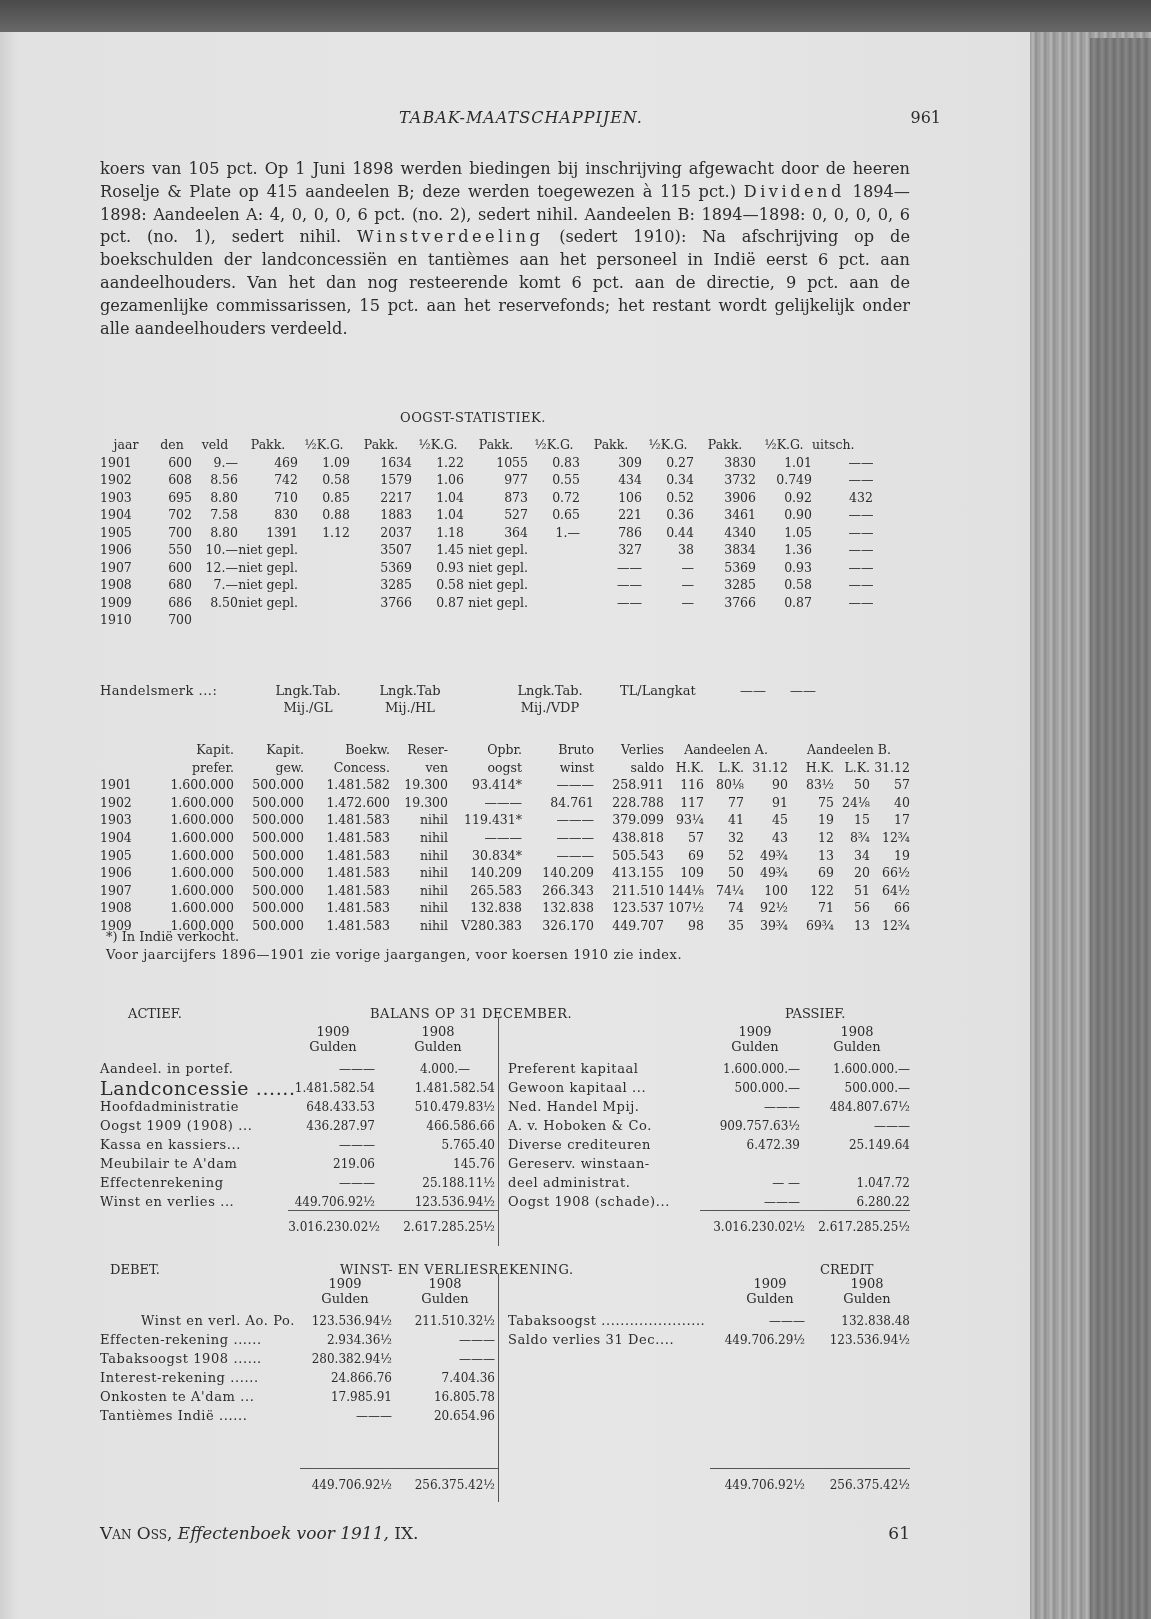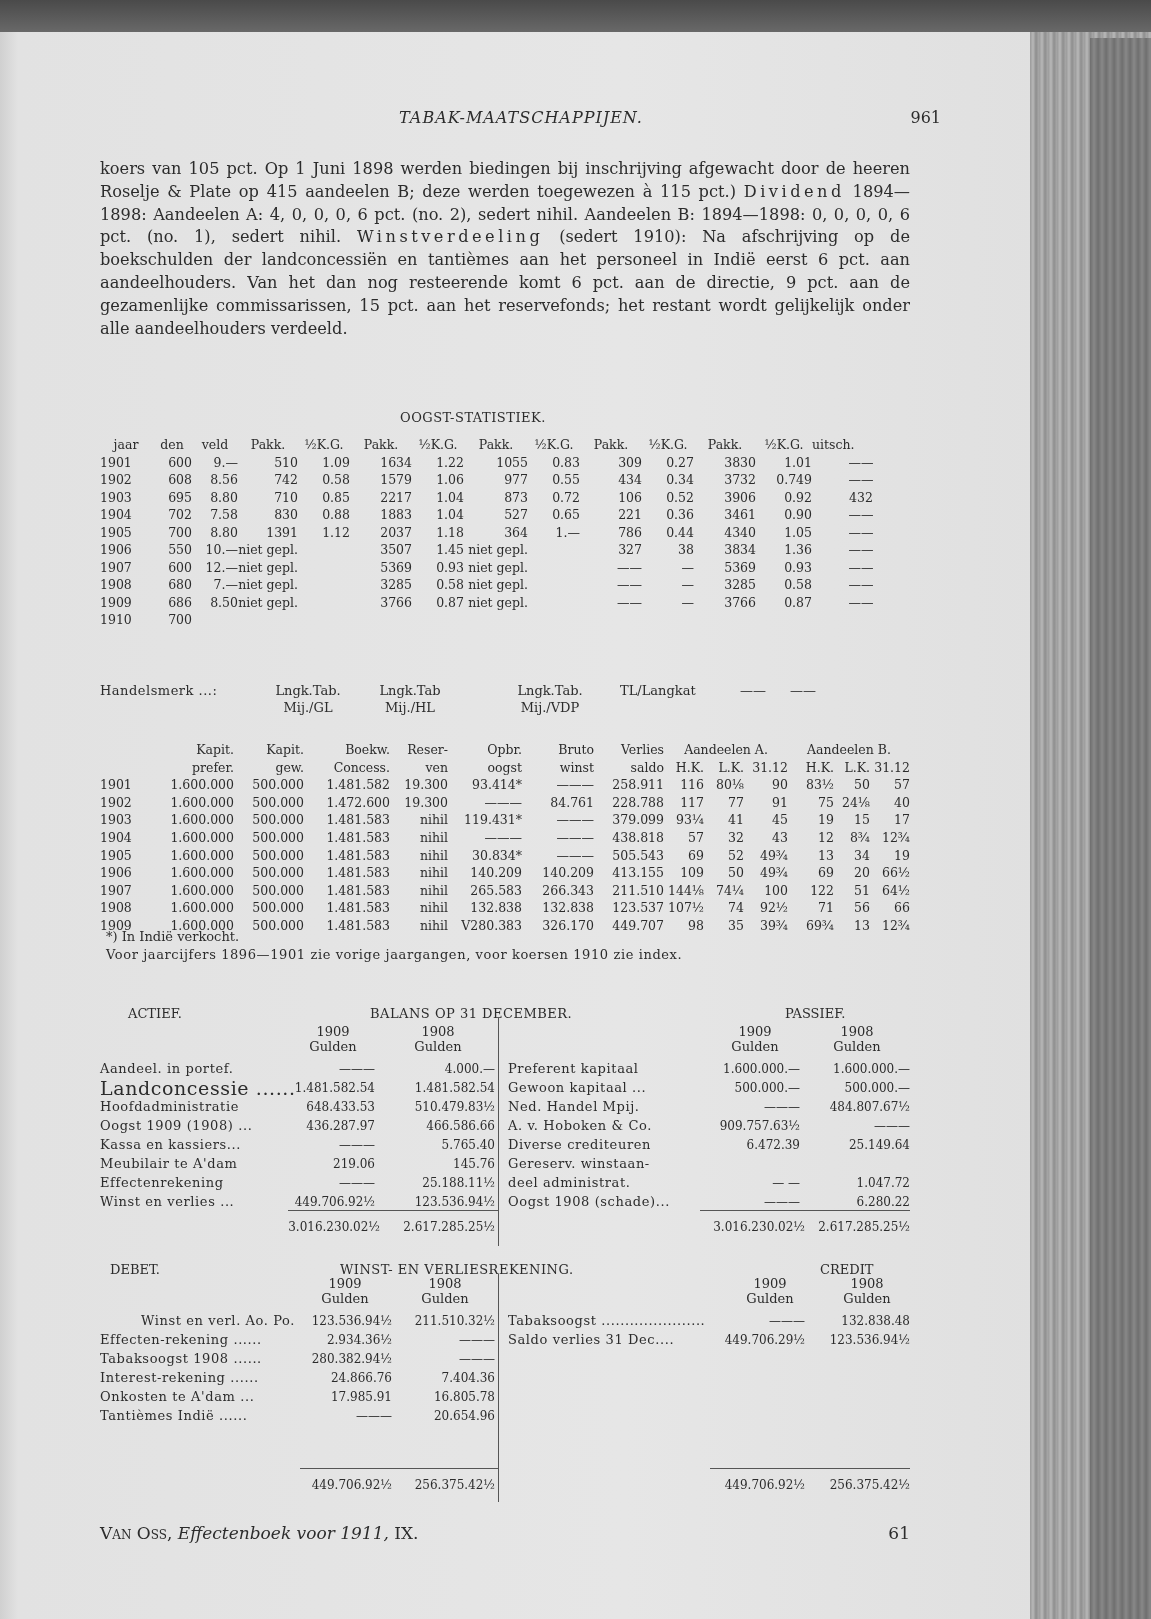--- a/index.html
+++ b/index.html
@@ -97,21 +97,21 @@
       <th>Pakk.</th>
       <th>½K.G.</th>
       <th style="text-align:left">uitsch.</th>
     </tr>
   </thead>
   <tbody id="oogst-body">
       <tr>
         <td class="">1901</td>
         <td class="num">600</td>
         <td class="num">9.—</td>
-        <td class="num">510</td>
+        <td class="num">469</td>
         <td class="num">1.09</td>
         <td class="num">1634</td>
         <td class="num">1.22</td>
         <td class="num">1055</td>
         <td class="num">0.83</td>
         <td class="num">309</td>
         <td class="num">0.27</td>
         <td class="num">3830</td>
         <td class="num">1.01</td>
         <td class="ctr">——</td>
@@ -478,21 +478,21 @@
   <div style="position:absolute;left:270px;top:0;letter-spacing:0.5px">BALANS OP 31 DECEMBER.</div>
   <div style="position:absolute;left:685px;top:0">PASSIEF.</div>
   <div style="position:absolute;left:188px;top:18px;width:90px;text-align:center"><span>1909</span><br><span>Gulden</span></div>
   <div style="position:absolute;left:293px;top:18px;width:90px;text-align:center"><span>1908</span><br><span>Gulden</span></div>
   <div style="position:absolute;left:610px;top:18px;width:90px;text-align:center"><span>1909</span><br><span>Gulden</span></div>
   <div style="position:absolute;left:712px;top:18px;width:90px;text-align:center"><span>1908</span><br><span>Gulden</span></div>
   <div id="actief-rows">
       <div class="bal-row" style="top: 54px; left: 0px; width: 810px;">
         <span style="position: absolute; left: 0px; width: 185px; text-align: left; font-size: 13px; letter-spacing: 0.6px;">Aandeel. in portef.</span>
         <span style="position: absolute; left: 175px; width: 100px; text-align: right; font-size: 12px;">———</span>
-        <span style="position: absolute; left: 295px; width: 100px; text-align: right; font-size: 12px;">4.000.—</span>
+        <span style="position: absolute; left: 295px; width: 100px; text-align: center; font-size: 12px;">4.000.—</span>
       </div>
       <div class="bal-row" style="top: 73px; left: 0px; width: 810px;">
         <span style="position: absolute; left: 0px; width: 185px; text-align: left; font-size: 19px; letter-spacing: 0.6px;">Landconcessie ......</span>
         <span style="position: absolute; left: 175px; width: 100px; text-align: right; font-size: 12px;">1.481.582.54</span>
         <span style="position: absolute; left: 295px; width: 100px; text-align: right; font-size: 12px;">1.481.582.54</span>
       </div>
       <div class="bal-row" style="top: 92px; left: 0px; width: 810px;">
         <span style="position: absolute; left: 0px; width: 185px; text-align: left; font-size: 13px; letter-spacing: 0.6px;">Hoofdadministratie</span>
         <span style="position: absolute; left: 175px; width: 100px; text-align: right; font-size: 12px;">648.433.53</span>
         <span style="position: absolute; left: 295px; width: 100px; text-align: right; font-size: 12px;">510.479.83½</span>

